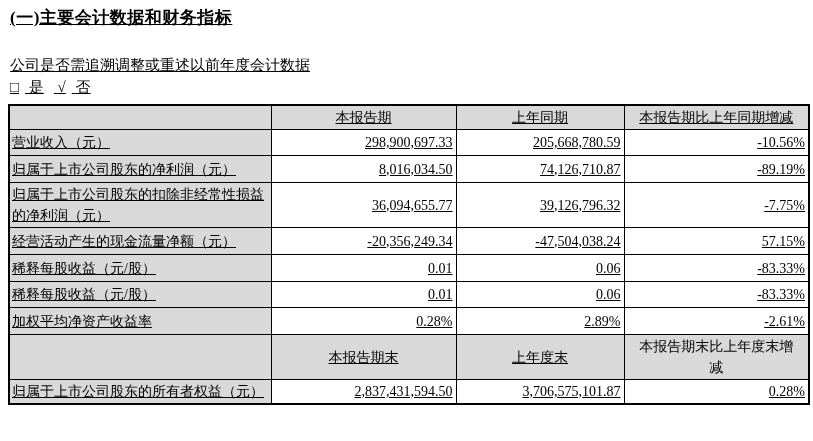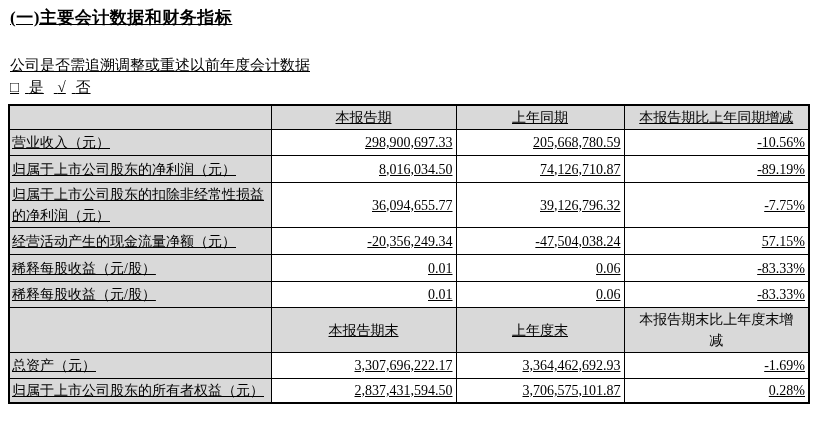--- a/index.html
+++ b/index.html
@@ -152,34 +152,34 @@
         <td class="c-num">-83.33%</td>
       </tr>
 
       <tr class="r-first">
         <td class="c-label">稀释每股收益（元/股）</td>
         <td class="c-num">0.01</td>
         <td class="c-num">0.06</td>
         <td class="c-num">-83.33%</td>
       </tr>
 
+      <tr class="r-single">
+        <td class="c-label">加权平均净资产收益率</td>
+        <td class="c-num">0.28%</td>
+        <td class="c-num">2.89%</td>
+        <td class="c-num">-2.61%</td>
+      </tr>
 
       <tr class="r-hdr2">
         <th class="c-head c-corner"></th>
         <th class="c-head">本报告期末</th>
         <th class="c-head">上年度末</th>
         <th class="c-head"><span class="wrap-narrow">本报告期末比上年度末增减</span></th>
       </tr>
 
-      <tr class="r-first">
-        <td class="c-label">总资产（元）</td>
-        <td class="c-num">3,307,696,222.17</td>
-        <td class="c-num">3,364,462,692.93</td>
-        <td class="c-num">-1.69%</td>
-      </tr>
 
       <tr class="r-last">
         <td class="c-label nowrap">归属于上市公司股东的所有者权益（元）</td>
         <td class="c-num">2,837,431,594.50</td>
         <td class="c-num">3,706,575,101.87</td>
         <td class="c-num">0.28%</td>
       </tr>
     </tbody>
   </table>
 

